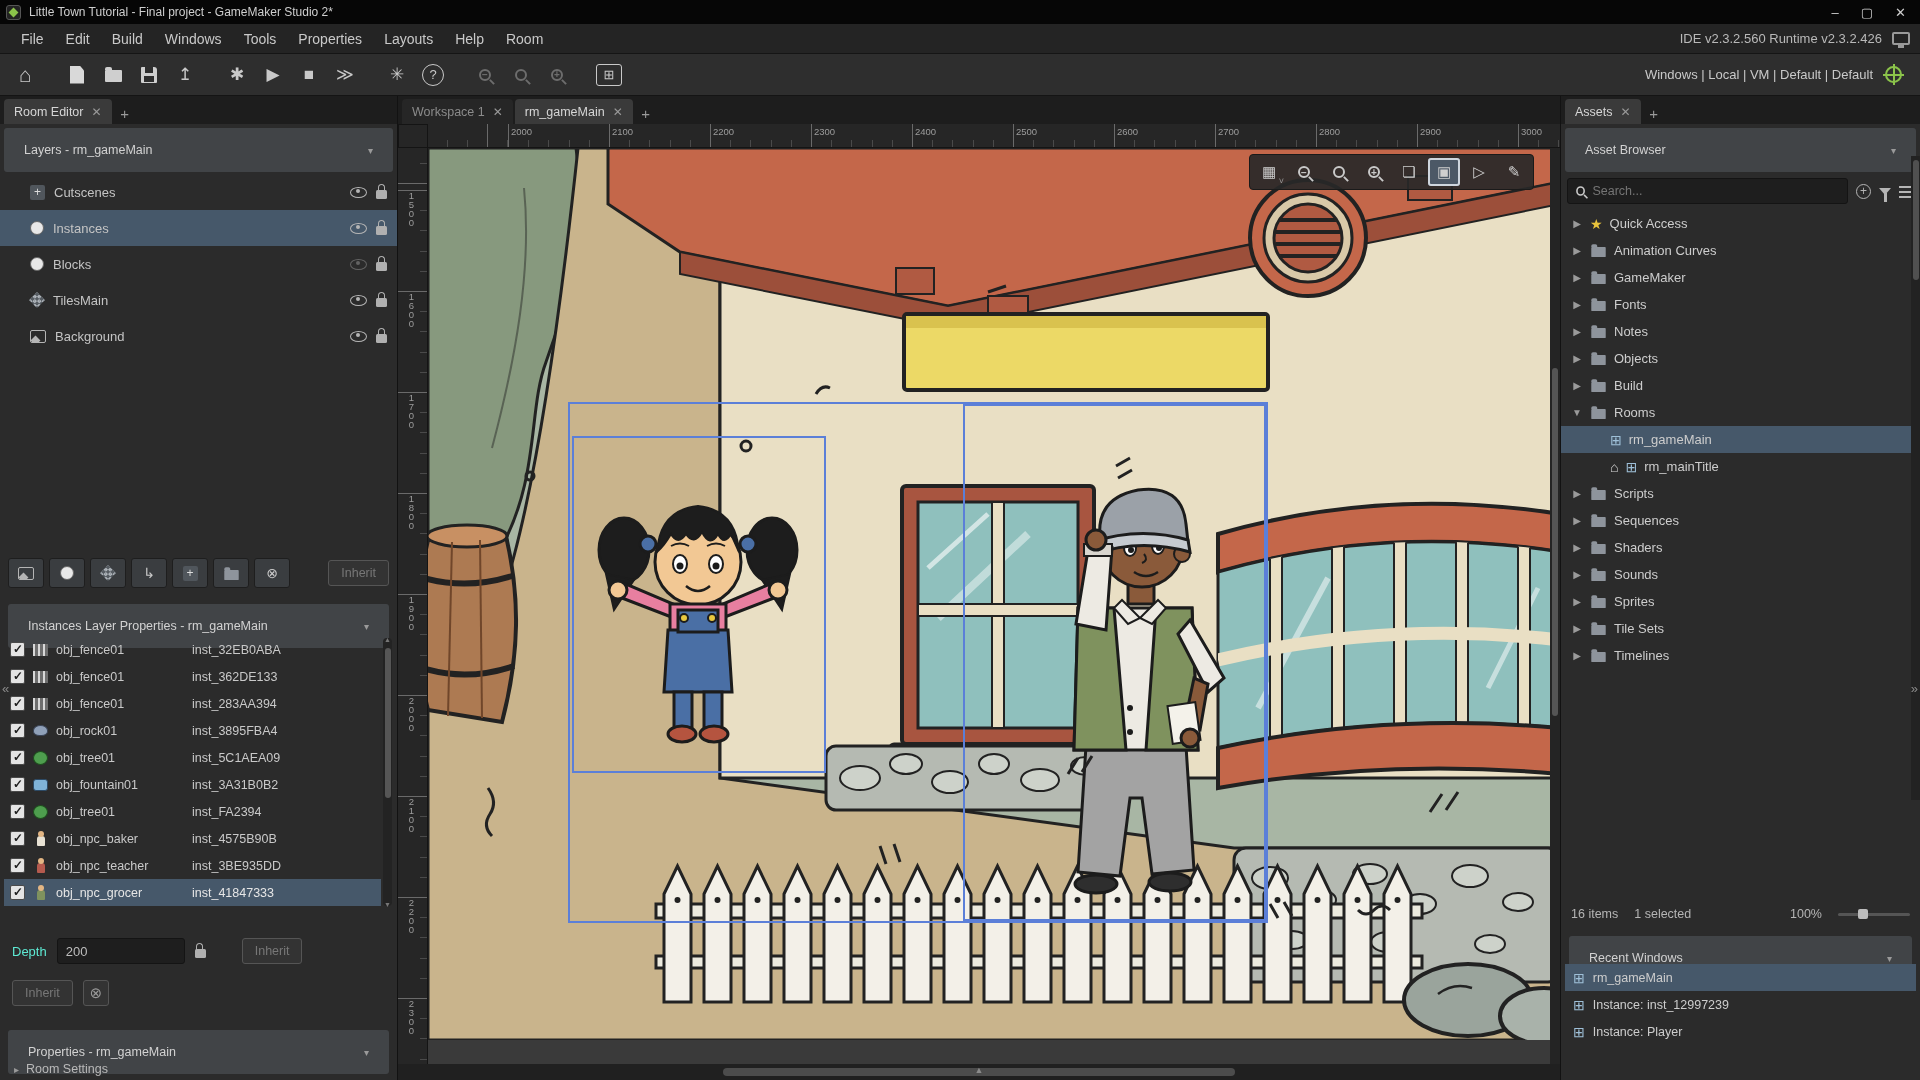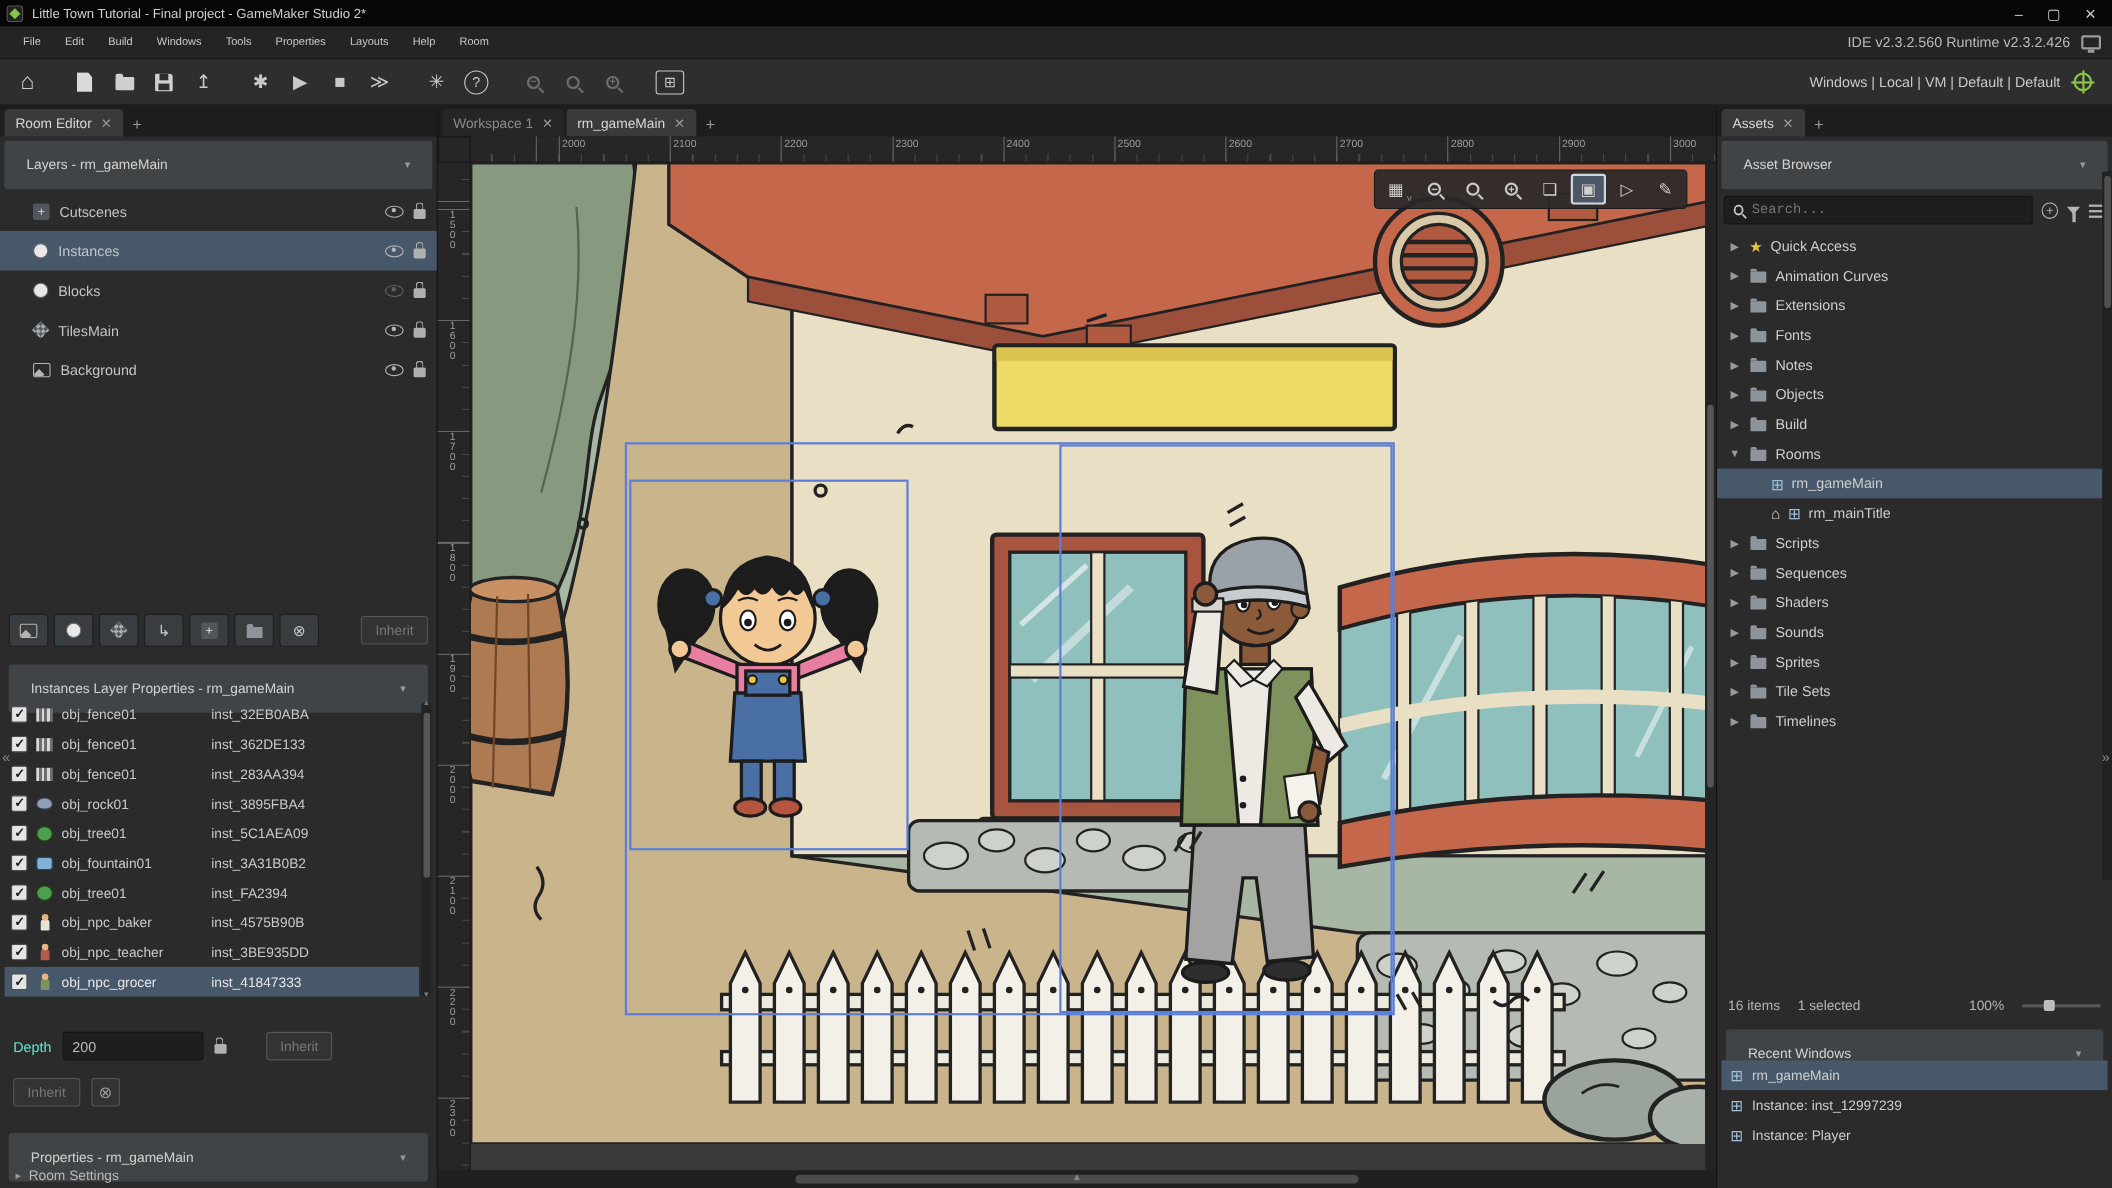--- a/index.html
+++ b/index.html
@@ -9,21 +9,21 @@
     display:flex; align-items:center; padding:0 6px; gap:8px; }
   .app-icon { width:15px; height:15px; border-radius:3px; background:#222; border:1px solid #555;
     position:relative; }
   .app-icon::after { content:""; position:absolute; left:3px; top:3px; width:7px; height:7px;
     background:#8bc34a; transform:rotate(45deg); }
   .titlebar .title { font-size:12px; color:#cfcfcf; }
   .winbtns { margin-left:auto; display:flex; gap:22px; padding-right:8px; color:#cfcfcf; font-size:13px; }
   .winbtns span { cursor:default; }
   .menubar { position:absolute; left:0; top:24px; right:0; height:30px; background:#242424;
     display:flex; align-items:center; padding:0 10px; border-bottom:1px solid #151515; }
-  .menu-item { padding:5px 11px; color:#c9c9c9; font-size:10px; }
+  .menu-item { padding:5px 11px; color:#c9c9c9; font-size:14px; }
   .menubar-right { margin-left:auto; display:flex; align-items:center; gap:10px; color:#b9b9b9; font-size:13px; }
   .monitor-ico { width:18px; height:13px; border:2px solid #9a9a9a; border-radius:2px; position:relative; }
   .monitor-ico::after { content:""; position:absolute; left:4px; bottom:-5px; width:6px; height:3px; background:#9a9a9a; }
 
   .toolbar { position:absolute; left:0; top:54px; right:0; height:42px; background:#2e2e2e;
     display:flex; align-items:center; padding:0 8px; gap:4px; border-bottom:1px solid #141414; }
   .tbtn { width:34px; height:32px; display:flex; align-items:center; justify-content:center;
     border-radius:3px; color:#c9c9c9; font-size:17px; }
   .tbtn.dim { color:#6d6d6d; }
   .tgroup { display:flex; gap:2px; margin-right:14px; }
@@ -140,21 +140,21 @@
   .statusbar { height:26px; background:#282828; border-top:1px solid #141414; display:flex; align-items:center;
     font-size:12.5px; color:#c3c3c3; padding-left:10px; gap:70px; }
   .hscrollbar { height:16px; background:#202020; position:relative; }
   .hscrollbar .thumb { position:absolute; left:28%; width:44%; top:4px; height:8px; background:#4c4c4c; border-radius:4px; }
   .hscrollbar .nub { position:absolute; left:50%; top:1px; transform:translateX(-50%); color:#8a8a8a; font-size:9px; }
 
   
   .search-row { height:30px; margin:4px 6px; display:flex; align-items:center; gap:8px; }
   .search-box { flex:1; height:26px; background:#1e1e1e; border:1px solid #141414; border-radius:3px;
     display:flex; align-items:center; gap:6px; padding:0 7px; }
-  .search-box input { background:transparent; border:none; outline:none; color:#ef4444; font-size:12.5px; width:100%; font-family:Liberation Mono, monospace; }
+  .search-box input { background:transparent; border:none; outline:none; color:#ef4444; font-size:12.5px; width:100%; font-family:Liberation Sans, sans-serif; }
   .funnel { width:0; height:0; border-left:6px solid transparent; border-right:6px solid transparent;
     border-top:7px solid #b5b5b5; position:relative; }
   .funnel::after { content:""; position:absolute; left:-1.5px; top:-2px; width:3px; height:9px; background:#b5b5b5; }
   .burger { width:15px; height:2px; background:#b5b5b5; box-shadow:0 5px 0 #b5b5b5, 0 10px 0 #b5b5b5; margin-top:-9px; }
   .plus-circ { width:15px; height:15px; border:1.6px solid #b5b5b5; border-radius:50%;
     color:#b5b5b5; font-size:12px; line-height:12px; text-align:center; }
   .tree { margin-top:2px; }
   .tree-row { height:27px; display:flex; align-items:center; gap:7px; padding-left:10px; font-size:13px; color:#cdcdcd; }
   .tree-row .arrow { width:12px; color:#9a9a9a; font-size:10px; text-align:center; flex:none; }
   .tree-row.selected { background:#46586a; }
@@ -762,21 +762,21 @@
           <span>Quick Access</span>
         </div>
         <div class="tree-row">
           <span class="arrow">▶</span>
           <span class="folder-ico sm"></span>
           <span>Animation Curves</span>
         </div>
         <div class="tree-row">
           <span class="arrow">▶</span>
           <span class="folder-ico sm"></span>
-          <span>Extensions</span>
+          <span>GameMaker</span>
         </div>
         <div class="tree-row">
           <span class="arrow">▶</span>
           <span class="folder-ico sm"></span>
           <span>Fonts</span>
         </div>
         <div class="tree-row">
           <span class="arrow">▶</span>
           <span class="folder-ico sm"></span>
           <span>Notes</span>

